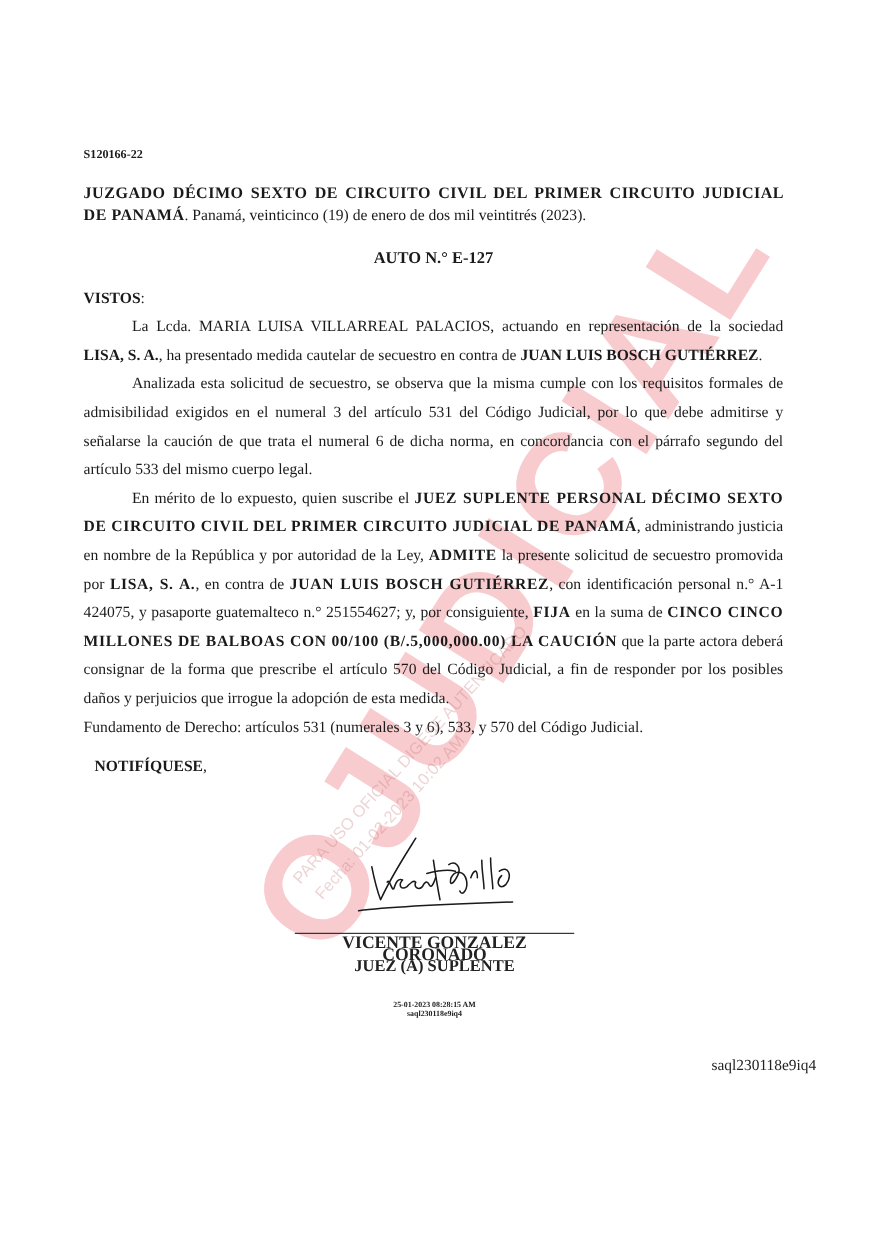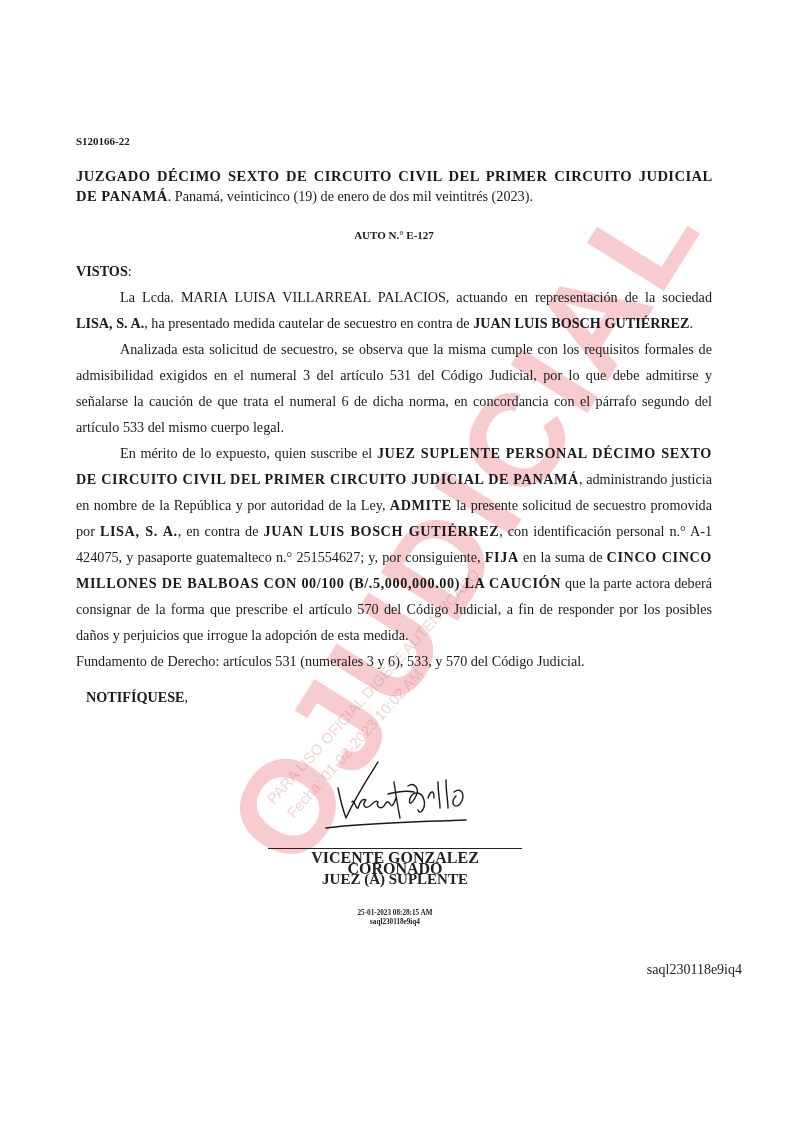--- a/index.html
+++ b/index.html
@@ -5,21 +5,21 @@
   html, body { margin: 0; padding: 0; background: #ffffff; }
   body { width: 800px; height: 1132px; position: relative; overflow: hidden;
          font-family: "Liberation Serif", serif; color: #1a1a1a; }
   .page { position: absolute; left: 0; top: 0; width: 800px; height: 1132px; }
   .content { position: absolute; left: 76px; top: 128px; width: 636px;
              font-size: 14.2px; line-height: 26px; }
   b, .b { font-weight: bold; }
   .case-no { font-weight: bold; margin: 0 0 12px 0; font-size: 11px; }
   .court { text-align: justify; line-height: 20px; margin: 0 0 16px 0; }
   .court .caps { font-weight: bold; letter-spacing: 0.45px; font-size: 14.6px; }
-  .auto { text-align: center; font-weight: bold; margin: 0 0 10px 0; font-size: 11px; }
+  .auto { text-align: center; font-weight: bold; margin: 0 0 10px 0; font-size: 15px; }
   .vistos { font-weight: bold; margin: 0; }
   .para { text-align: justify; text-indent: 44px; margin: 0; }
   .para.spaced b { letter-spacing: 0.6px; }
   .plain { margin: 0; }
   .notif { font-weight: bold; margin: 10px; }
   .sig-block { position: absolute; left: 268px; top: 752px; width: 254px; }
   .sig-svg { position: absolute; left: 48px; top: 0; }
   .sig-line { position: absolute; left: 0; top: 96px; width: 254px; border-top: 1.3px solid #222; }
   .sig-text { position: absolute; left: 0; top: 100px; width: 254px; text-align: center;
               font-weight: bold; color: #222; }

